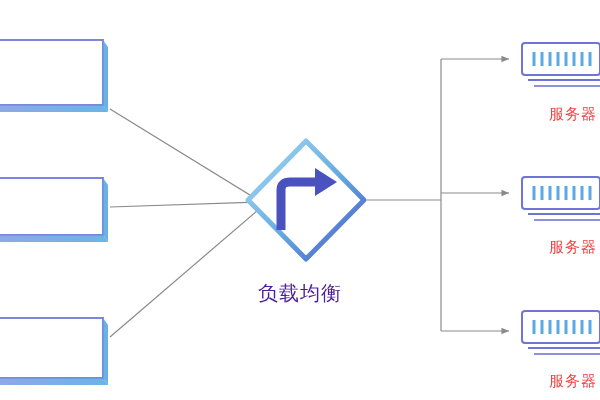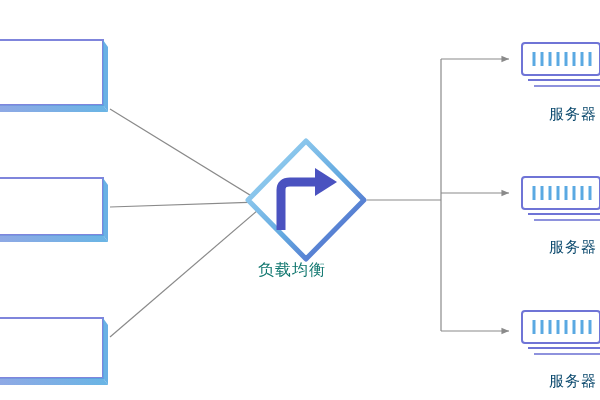--- a/index.html
+++ b/index.html
@@ -16,31 +16,31 @@
   }
   #canvas {
     position: absolute;
     left: 0;
     top: 0;
     width: 600px;
     height: 400px;
   }
   .label {
     position: absolute;
-    color: #0c4a6e;
+    color: #ef4444;
     font-size: 15px;
     font-family: "Liberation Sans", sans-serif;
     white-space: nowrap;
     letter-spacing: 1px;
   }
   .label-lb {
     left: 258px;
-    top: 260px;
-    font-size: 16px;
-    color: #0f766e;
+    top: 280px;
+    font-size: 20px;
+    color: #4c1d95;
   }
   .label-srv1 { left: 549px; top: 105px; }
   .label-srv2 { left: 549px; top: 238px; }
   .label-srv3 { left: 549px; top: 372px; }
 </style>
 </head>
 <body>
 
 <svg id="canvas" viewBox="0 0 600 400">
   <defs>

